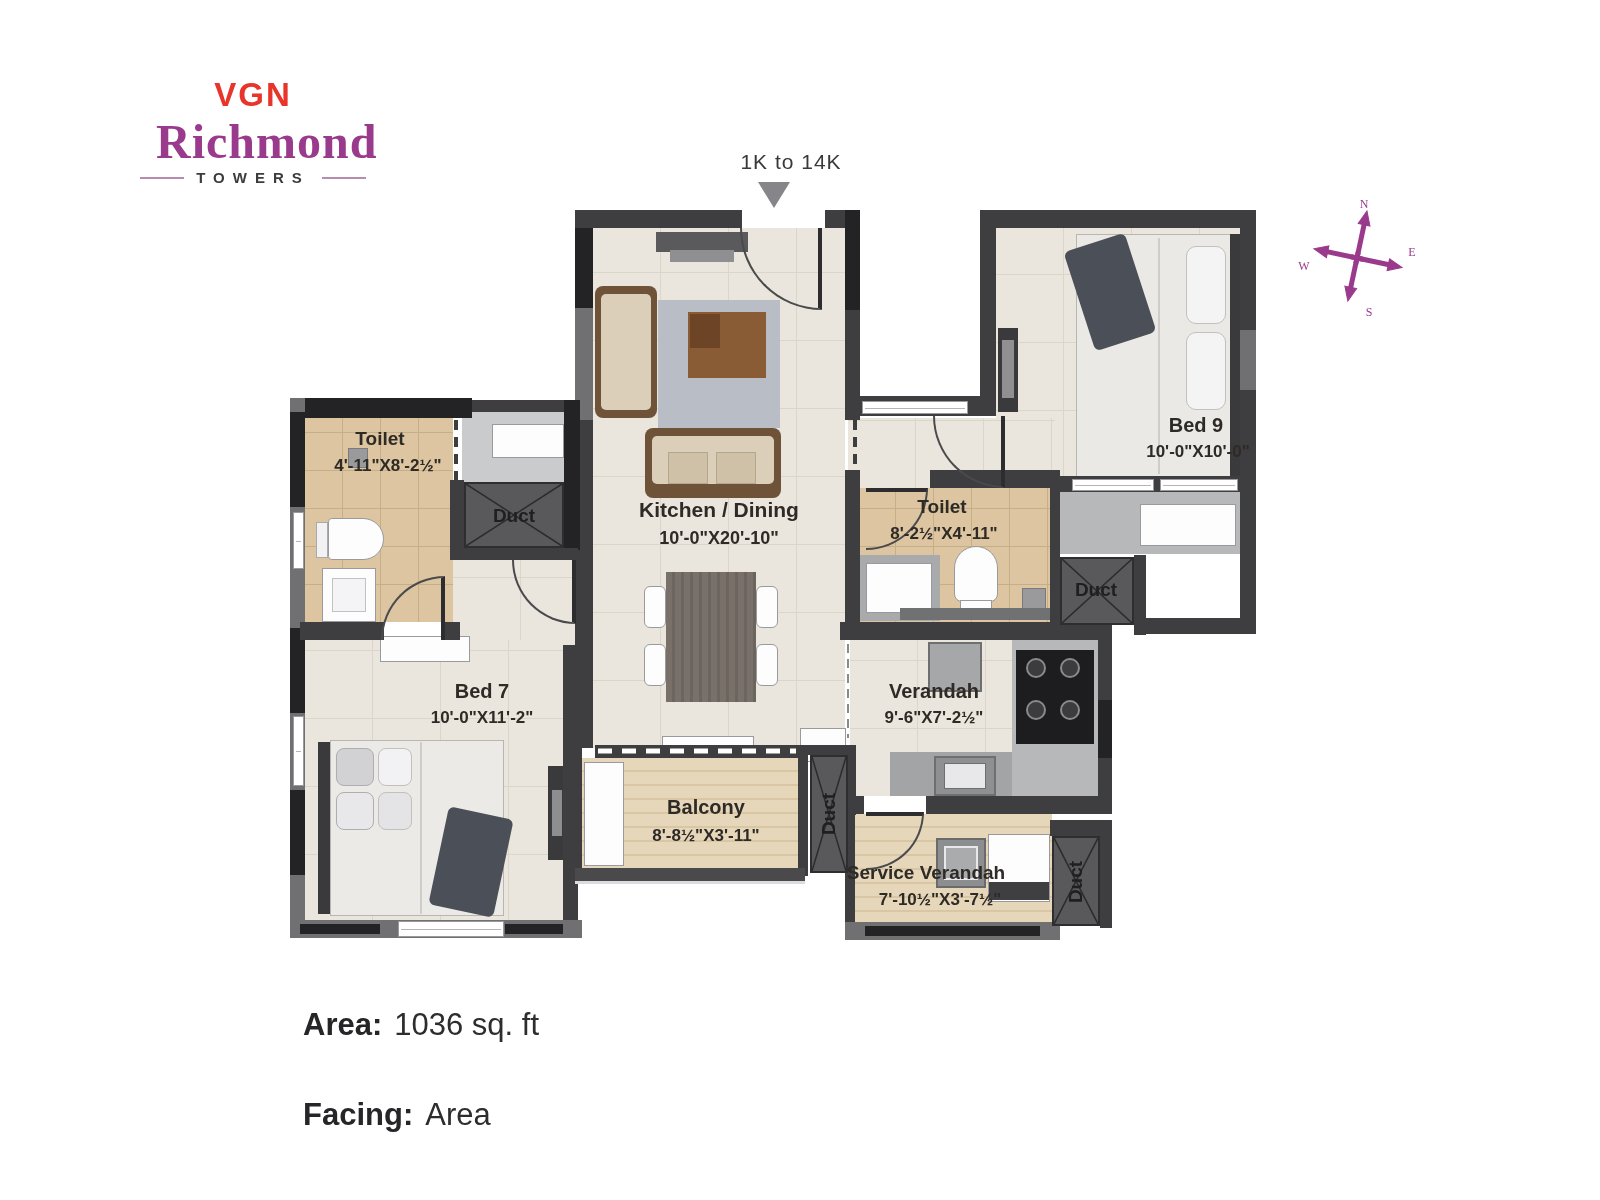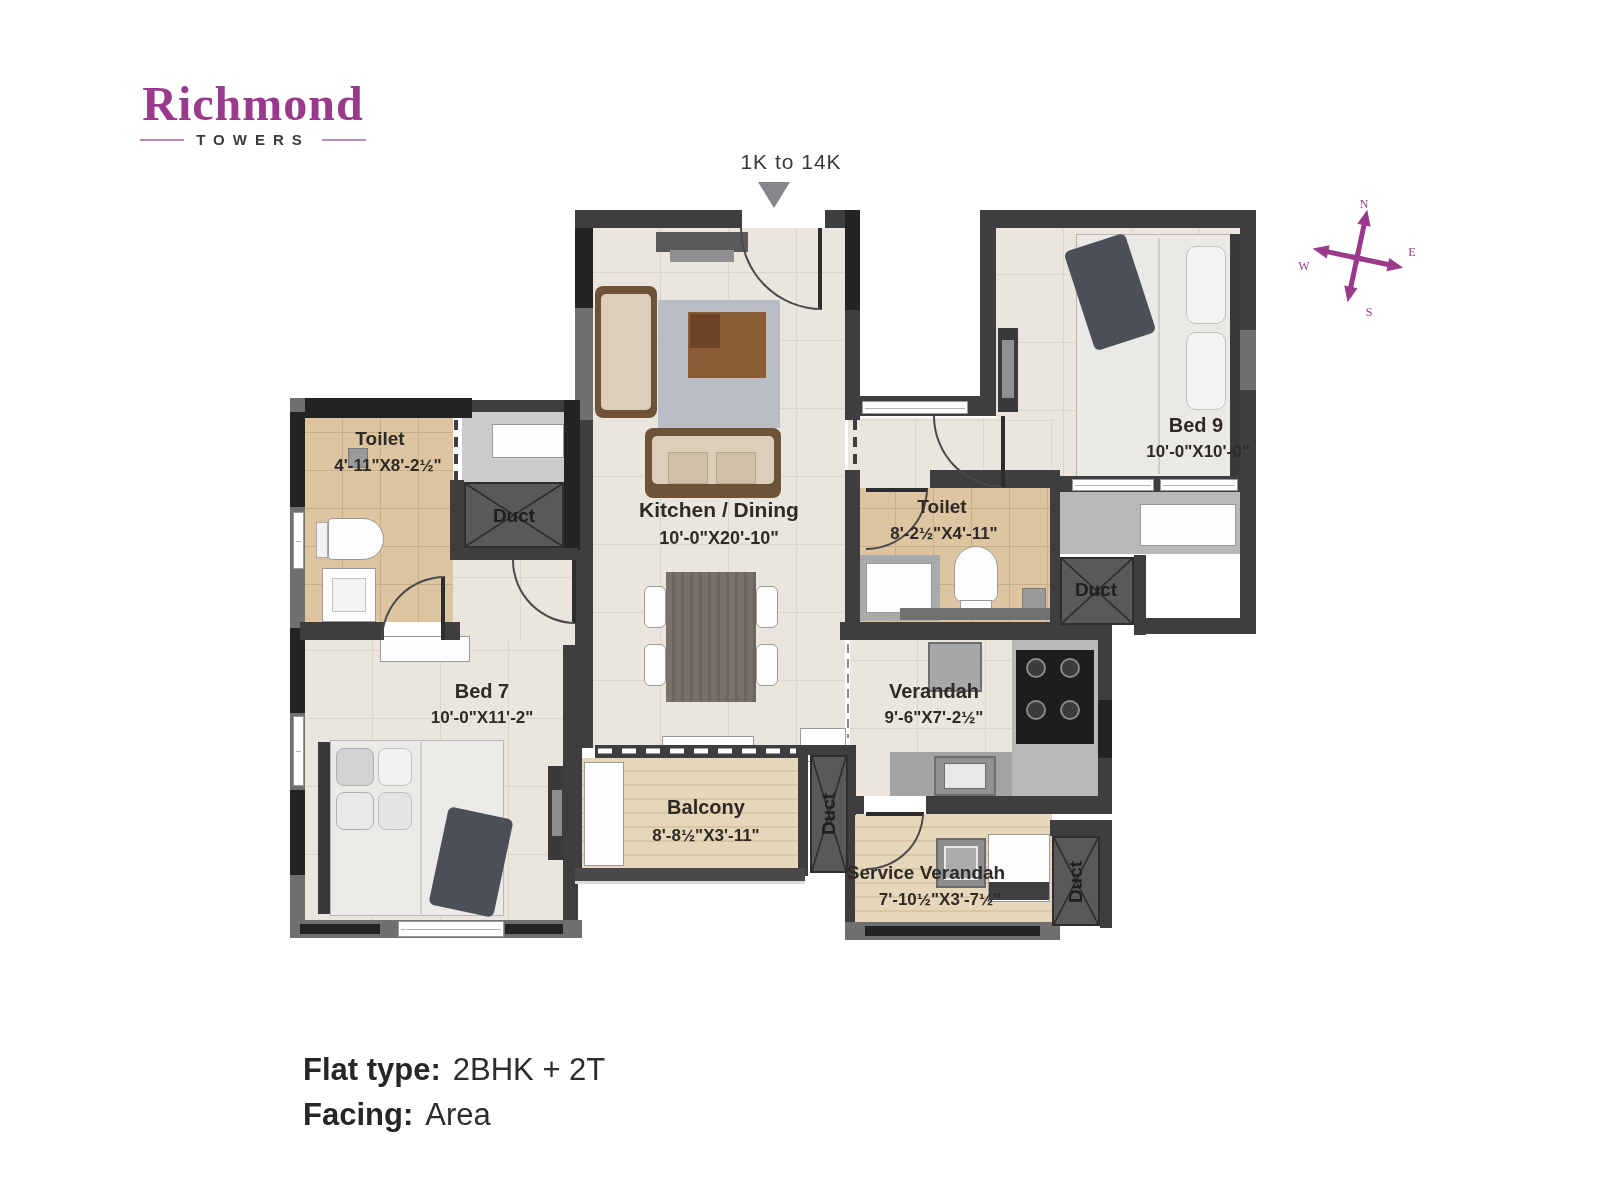--- a/index.html
+++ b/index.html
@@ -1,21 +1,21 @@
 <!DOCTYPE html>
 <html><head>
 <meta charset="utf-8">
 <style>
   html,body{margin:0;padding:0;background:#ffffff;}
   #stage{position:relative;width:1600px;height:1200px;background:#ffffff;overflow:hidden;
          font-family:"Liberation Sans",sans-serif;}
   .abs{position:absolute;box-sizing:border-box;}
   
   .vgn{font-weight:800;font-size:33px;letter-spacing:2px;color:#e8342b;text-align:center;}
-  .richmond{font-family:"Liberation Serif",serif;font-weight:700;font-size:48px;color:#9a3a8c;text-align:center;letter-spacing:1px;}
+  .richmond{font-family:"Liberation Serif",serif;font-weight:700;font-size:48px;color:#9a3a8c;text-align:left;letter-spacing:1px;margin-left:16px;}
   .towers{display:flex;align-items:center;justify-content:center;gap:12px;}
   .towers .ln{height:2px;width:52px;background:#b88cb0;}
   .towers .tx{font-size:15px;letter-spacing:8px;color:#3c3c3e;font-weight:600;}
   
   .entr-label{font-size:21px;color:#39393b;letter-spacing:1px;}
   .tri{width:0;height:0;border-left:16px solid transparent;border-right:16px solid transparent;border-top:26px solid #85858a;}
   
   .f-cream{background:
      repeating-linear-gradient(0deg,transparent 0 67px,#dbd6ca 67px 68px),
      repeating-linear-gradient(90deg,transparent 0 67px,#dbd6ca 67px 68px),#eae6dd;}
@@ -52,20 +52,21 @@
   
   .drow{position:absolute;font-size:31px;color:#2d2d2f;white-space:nowrap;}
   .drow b{font-weight:700;margin-right:12px;color:#262628;}
 </style>
 </head>
 <body>
 
 <div id="stage">
 
   <div class="abs" style="left:140px;top:76px;width:226px;">
+    <div class="vgn">VGN</div>
     <div class="richmond">Richmond</div>
     <div class="towers">
       <span class="ln"></span>
       <span class="tx">TOWERS</span>
       <span class="ln"></span>
     </div>
   </div>
 
   <div class="abs entr-label" style="left:700px;top:150px;width:182px;text-align:center;">1K to 14K</div>
   <div class="abs tri" style="left:758px;top:182px;"></div>
@@ -288,20 +289,20 @@
   <div class="rdims" style="left:482px;top:708px;">10'-0"X11'-2"</div>
   <div class="rname" style="left:934px;top:680px;">Verandah</div>
   <div class="rdims" style="left:934px;top:708px;">9'-6"X7'-2½"</div>
   <div class="rname" style="left:706px;top:796px;">Balcony</div>
   <div class="rdims" style="left:706px;top:826px;">8'-8½"X3'-11"</div>
   <div class="ductlab vert" style="left:829px;top:814px;">Duct</div>
   <div class="rname" style="left:926px;top:862px;font-size:19px;">Service Verandah</div>
   <div class="rdims" style="left:940px;top:890px;">7'-10½"X3'-7½"</div>
   <div class="ductlab vert" style="left:1076px;top:882px;">Duct</div>
 
-  <div class="drow" style="left:303px;top:1052px;">
-    <b>Flat type:</b><span>2BHK + 2T</span>
+  <div class="drow" style="left:303px;top:1007px;">
+    <b>Area:</b><span>1036 sq. ft</span>
   </div>
   <div class="drow" style="left:303px;top:1097px;">
     <b>Facing:</b><span>Area</span>
   </div>
 
 </div>
 
 </body></html>

